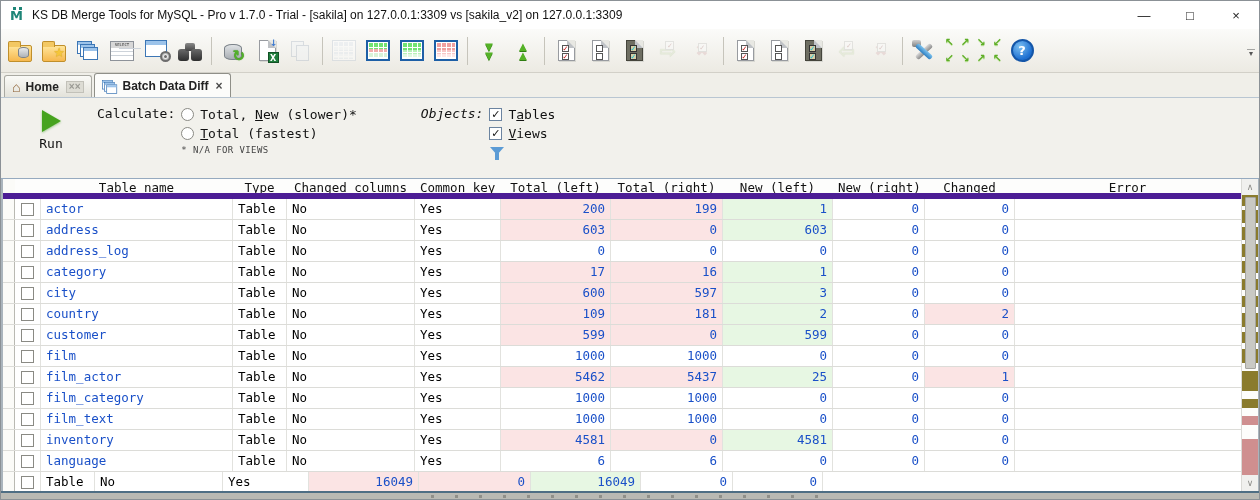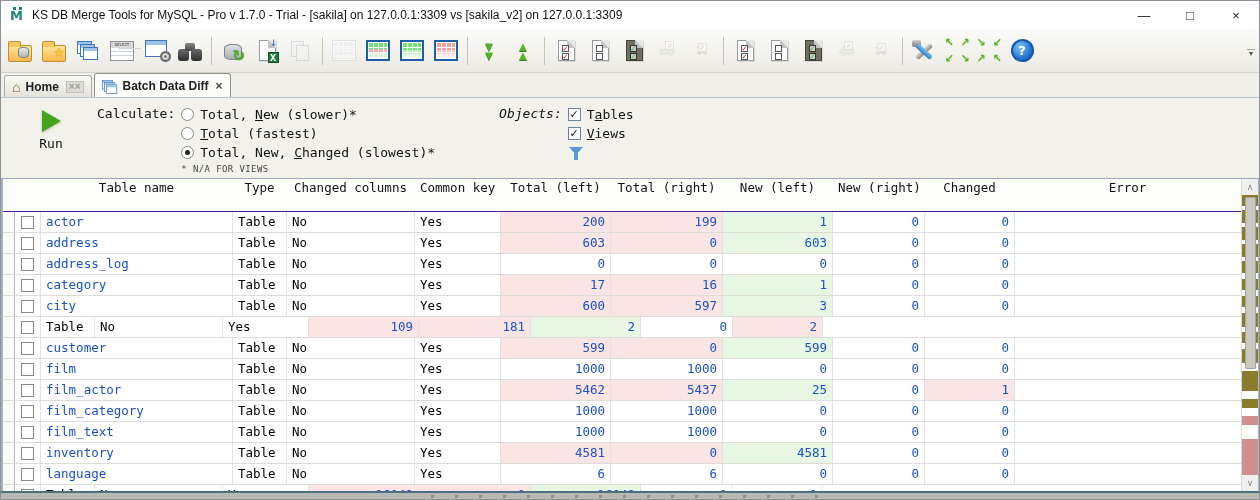--- a/index.html
+++ b/index.html
@@ -114,21 +114,21 @@
   .checks{margin-top:7px}
   .cbox{width:13px;height:13px;border:1px solid #6c84a0;background:#fff;margin-right:6px;font:bold 11px/12px "DejaVu Sans",sans-serif;text-align:center;color:#111;flex:0 0 13px}
   .funnel{margin-top:3px;margin-left:1px;width:15px;height:15px;position:relative}
   .funnel:before{content:"";position:absolute;left:0;top:1px;border-left:7px solid transparent;border-right:7px solid transparent;border-top:8px solid #5b9bd5}
   .funnel:after{content:"";position:absolute;left:5px;top:7px;width:4px;height:7px;background:#5b9bd5}
 
   
   .gridzone{flex:1;position:relative;background:#fff;border-left:2px solid #aab4bc;border-right:1px solid #aab4bc}
   .grid{position:absolute;left:0;top:0;right:17px;bottom:0;overflow:hidden;font-family:"DejaVu Sans Mono",monospace;font-size:12.5px}
   .grow{display:flex;height:21px;border-bottom:1px solid #dcdcd8;background:#fff}
-  .grow.header{height:33px;border-bottom:1px solid #4c1d95;background:#fdfdfc}
+  .grow.header{height:20px;border-bottom:6px solid #4c1d95;background:#fdfdfc}
   .cell{padding:0 5px;line-height:20px;overflow:hidden;white-space:nowrap;border-right:1px solid #e2e2de;height:100%}
   .header .cell{text-align:center;line-height:17px;border-right:1px solid transparent;color:#111}
   .c0{flex:0 0 12px;padding:0;background:#fbfbf8;border-right:1px solid #b9b9b2}
   .c1{flex:0 0 26px;padding:0;display:flex;align-items:center;justify-content:center}
   .c2{flex:0 0 192px}.c3{flex:0 0 54px}.c4{flex:0 0 128px}.c5{flex:0 0 86px}
   .c6{flex:0 0 110px}.c7{flex:0 0 112px}.c8{flex:0 0 110px}.c9{flex:0 0 92px}.c10{flex:0 0 90px}
   .c11{flex:1 1 auto;border-right:none}
   .num{text-align:right;color:#1a50c8}
   .tname{color:#1a50c8}
   .bg-pink{background:#fbe4e4}.bg-green{background:#e7f7e3}
@@ -360,24 +360,20 @@
     <div class="calclbl">Calculate:</div>
     <div class="radios">
       <div class="optline">
         <span class="radio"></span>
         <span><span>Total, </span><span class="ak">N</span><span>ew (slower)*</span></span>
       </div>
       <div class="optline">
         <span class="radio"></span>
         <span><span></span><span class="ak">T</span><span>otal (fastest)</span></span>
       </div>
-      <div class="optline">
-        <span class="radio sel"></span>
-        <span><span>Total, New, </span><span class="ak">C</span><span>hanged (slowest)*</span></span>
-      </div>
       <div class="footnote">* N/A FOR VIEWS</div>
     </div>
     <div class="objlbl">Objects:</div>
     <div class="checks">
       <div class="optline">
         <span class="cbox">✓</span>
         <span><span>T</span><span class="ak">a</span><span>bles</span></span>
       </div>
       <div class="optline">
         <span class="cbox">✓</span>
@@ -481,20 +477,21 @@
           <div class="cell c8 num bg-green">3</div>
           <div class="cell c9 num">0</div>
           <div class="cell c10 num">0</div>
           <div class="cell c11"></div>
         </div>
         <div class="grow">
           <div class="cell c0"></div>
           <div class="cell c1">
             <div class="rowcb"></div>
           </div>
+          <div class="cell c2 tname">country</div>
           <div class="cell c3">Table</div>
           <div class="cell c4">No</div>
           <div class="cell c5">Yes</div>
           <div class="cell c6 num bg-pink">109</div>
           <div class="cell c7 num bg-pink">181</div>
           <div class="cell c8 num bg-green">2</div>
           <div class="cell c9 num">0</div>
           <div class="cell c10 num bg-pink">2</div>
           <div class="cell c11"></div>
         </div>

